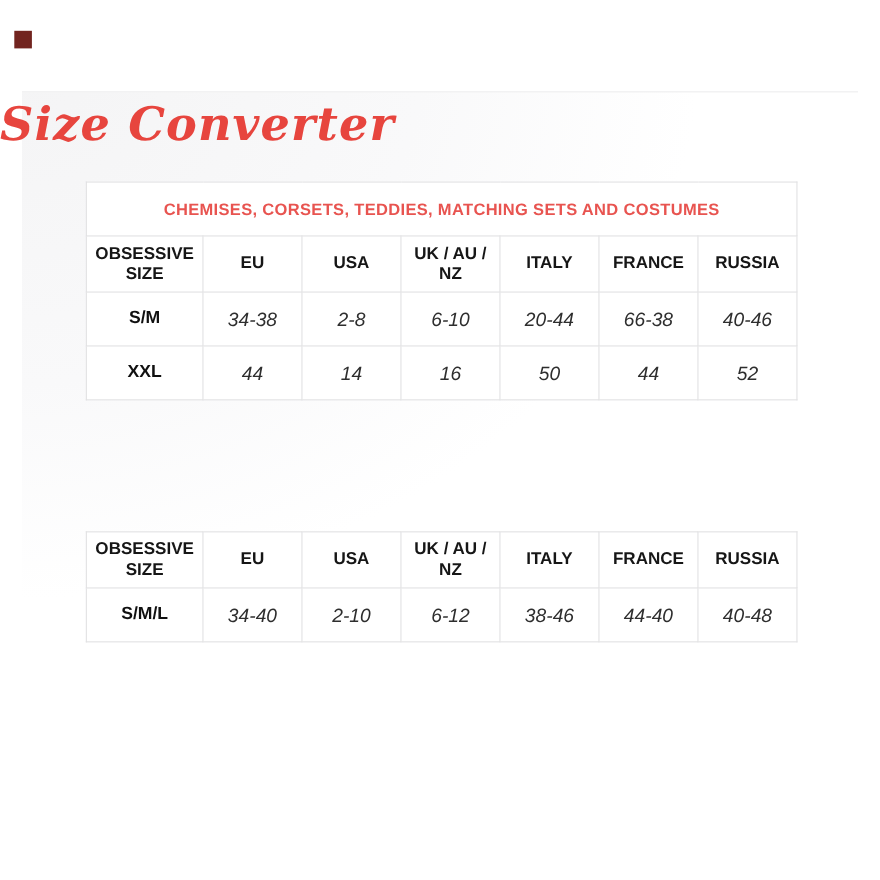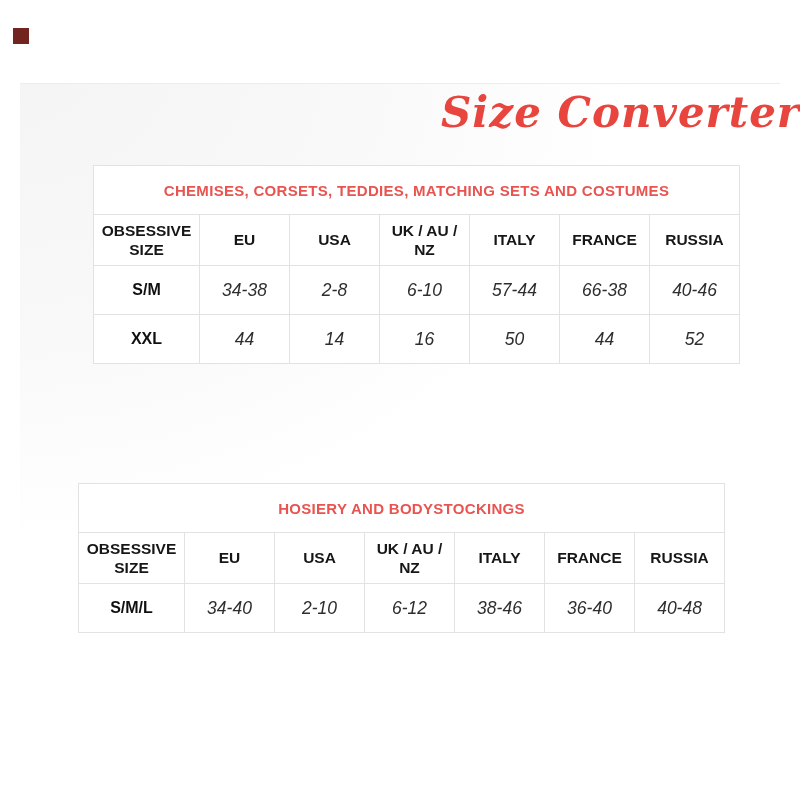--- a/index.html
+++ b/index.html
@@ -31,37 +31,37 @@
     height: 717px;
     border-top: 1px solid #ededee;
     background: radial-gradient(900px 700px at -2% -4%,
                 #f4f4f5 0%, #f9f9fa 42%, #ffffff 70%);
   }
   .page-title {
     position: absolute;
     left: 0;
     top: 88px;
     width: 800px;
-    text-align: right;
+    text-align: left;
     font-family: "DejaVu Serif", serif;
     font-style: italic;
     font-weight: bold;
     font-size: 42px;
     letter-spacing: 1px;
     color: #e7453e;
   }
   .size-table {
     position: absolute;
     left: 78px;
     width: 647px;
     border-collapse: collapse;
     background: #ffffff;
     table-layout: fixed;
   }
-  .size-table.first  { top: 165px; margin-left: 15px; }
+  .size-table.first  { top: 165px; }
   .size-table.second { top: 483px; }
   .size-table td, .size-table th {
     border: 1px solid #e2e2e3;
     text-align: center;
     vertical-align: middle;
     padding: 0 4px;
     box-sizing: border-box;
   }
   .table-title-cell {
     height: 49px;
@@ -127,21 +127,21 @@
           <th>FRANCE</th>
           <th>RUSSIA</th>
         </tr>
     </thead>
     <tbody>
         <tr>
           <td class="row-label">S/M</td>
           <td class="row-value">34-38</td>
           <td class="row-value">2-8</td>
           <td class="row-value">6-10</td>
-          <td class="row-value">57-44</td>
+          <td class="row-value">20-44</td>
           <td class="row-value">66-38</td>
           <td class="row-value">40-46</td>
         </tr>
         <tr>
           <td class="row-label">XXL</td>
           <td class="row-value">44</td>
           <td class="row-value">14</td>
           <td class="row-value">16</td>
           <td class="row-value">50</td>
           <td class="row-value">44</td>
@@ -154,39 +154,36 @@
     <colgroup>
       <col class="c-size">
         <col class="c-other">
         <col class="c-other">
       <col class="c-other">
         <col class="c-other">
         <col class="c-other">
         <col class="c-other">
     </colgroup>
     <thead>
-      <tr>
-        <td class="table-title-cell" colspan="7">HOSIERY AND BODYSTOCKINGS</td>
-      </tr>
       <tr class="header-row">
           <th>OBSESSIVE SIZE</th>
           <th>EU</th>
           <th>USA</th>
           <th>UK / AU / NZ</th>
           <th>ITALY</th>
           <th>FRANCE</th>
           <th>RUSSIA</th>
         </tr>
     </thead>
     <tbody>
         <tr>
           <td class="row-label">S/M/L</td>
           <td class="row-value">34-40</td>
           <td class="row-value">2-10</td>
           <td class="row-value">6-12</td>
           <td class="row-value">38-46</td>
-          <td class="row-value">36-40</td>
+          <td class="row-value">44-40</td>
           <td class="row-value">40-48</td>
         </tr>
       </tbody>
   </table>
 
 </div>
 
 </body></html>

